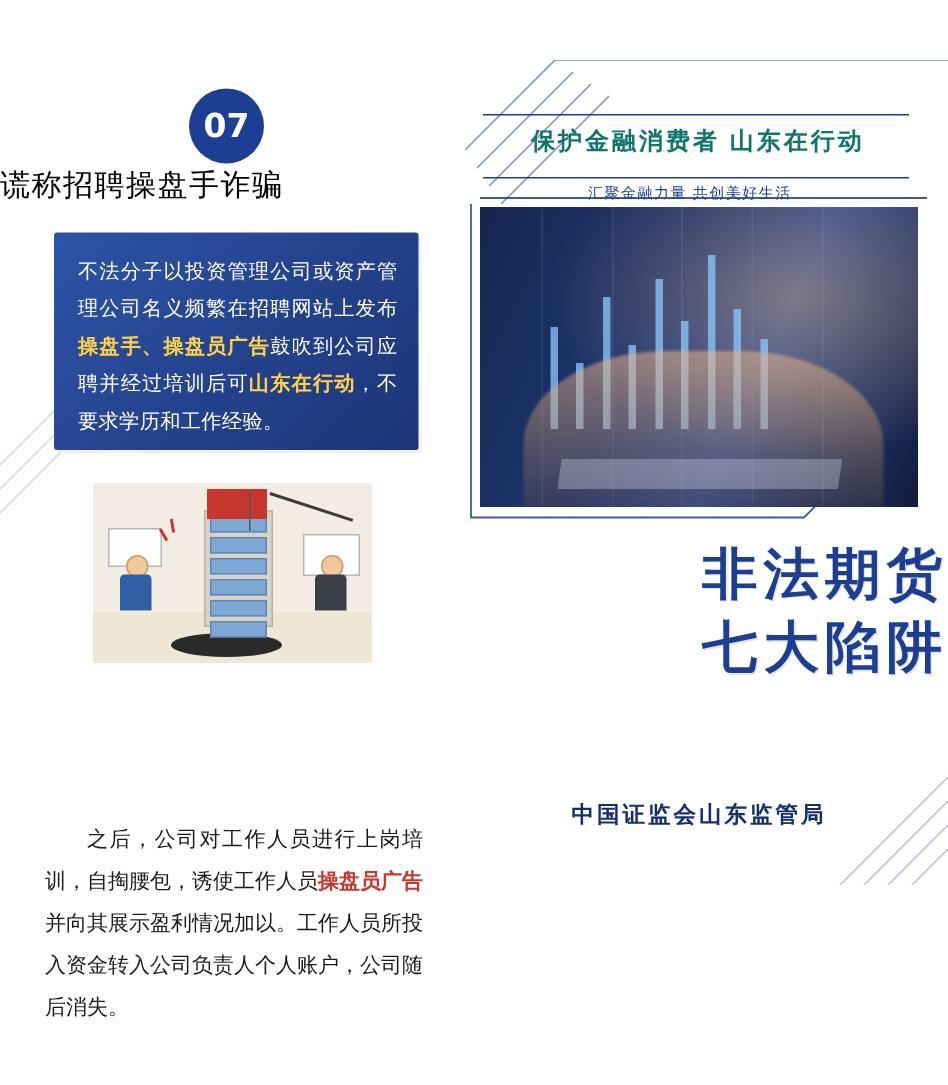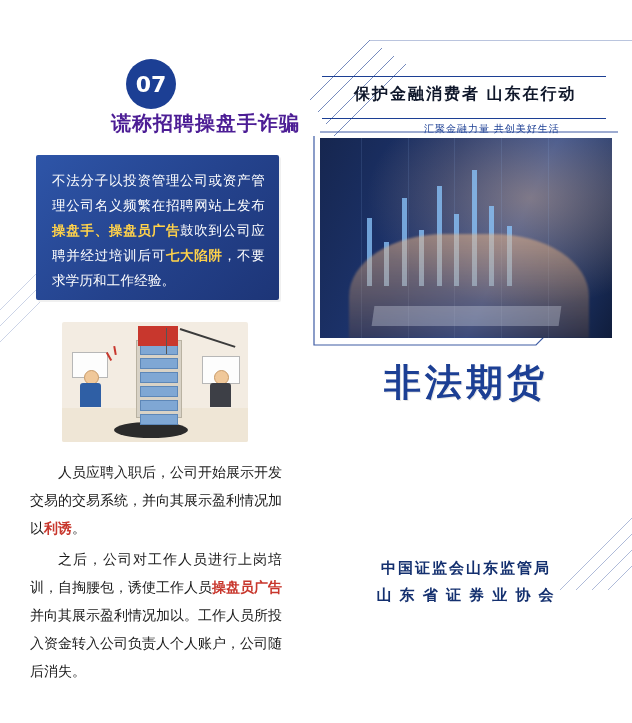--- a/index.html
+++ b/index.html
@@ -55,24 +55,24 @@
     justify-content: center;
     letter-spacing: 0px;
     font-family: "DejaVu Sans", sans-serif;
   }
 
   .left-title {
     position: absolute;
     left: 0;
     top: 110px;
     width: 300px;
-    text-align: right;
-    color: #4c1d95;
+    text-align: left;
+    color: #000000;
     font-size: 20px;
-    font-weight: bold;
+    font-weight: normal;
     letter-spacing: 1px;
   }
 
   .blue-box {
     position: absolute;
     left: 36px;
     top: 155px;
     width: 243px;
     height: 145px;
     background: linear-gradient(135deg, #2e55a8 0%, #24428c 55%, #1d3577 100%);
@@ -233,33 +233,32 @@
     width: 284px;
     height: 1px;
     background: #1c3f94;
   }
   .banner-line-top { top: 4px; }
   .banner-line-bottom { top: 46px; }
   .banner-main {
     position: absolute;
     left: 40px;
     top: 12px;
-    color: #0f172a;
+    color: #0f766e;
     font-size: 16px;
     font-weight: bold;
     letter-spacing: 2px;
   }
   .banner-sub {
     position: absolute;
     left: 78px;
     top: 50px;
     color: #1c3f94;
     font-size: 10px;
     letter-spacing: 1px;
-    margin-left: 32px;
   }
 
   .hero {
     position: absolute;
     left: 20px;
     top: 138px;
     width: 292px;
     height: 200px;
     overflow: hidden;
     background: linear-gradient(120deg, #1a2b5c 0%, #23407f 40%, #0f1c3d 100%);
@@ -297,41 +296,40 @@
     top: 0; bottom: 0;
     width: 1px;
     background: rgba(160,200,255,0.12);
   }
 
   .big-title {
     position: absolute;
     left: 0;
     top: 358px;
     width: 332px;
-    text-align: center;
+    text-align: right;
     color: #1c3f94;
     font-weight: bold;
     font-size: 37px;
     letter-spacing: 4px;
     line-height: 49px;
     text-shadow: 1px 1px 0 rgba(0,0,0,0.10);
   }
 
   .org-list {
     position: absolute;
     left: 0;
     top: 530px;
     width: 332px;
     text-align: center;
     color: #14306f;
     font-size: 15px;
     font-weight: bold;
     line-height: 27px;
     letter-spacing: 2px;
-    margin-top: 24px;
   }
   .org-list div { white-space: nowrap; }
 </style>
 </head>
 <body>
 
 <div class="page">
 
   <svg class="bg-diag" style="left:310px; top:40px; width:322px; height:120px;" viewBox="0 0 322 120">
     <g stroke="#1c3f94" stroke-width="1" opacity="0.6" fill="none">
@@ -367,21 +365,21 @@
   </svg>
 
   <div class="left-col">
 
     <div class="badge-circle">07</div>
 
     <div class="left-title">谎称招聘操盘手诈骗</div>
 
     <div class="blue-box">
       <div class="blue-box-inner">
-        <span>不法分子以投资管理公司或资产管理公司名义频繁在招聘网站上发布</span><span class="hl">操盘手、操盘员广告</span><span>鼓吹到公司应聘并经过培训后可</span><span class="hl">七大陷阱</span><span>，不要求学历和工作经验。</span>
+        <span>不法分子以投资管理公司或资产管理公司名义频繁在招聘网站上发布</span><span class="hl">操盘手、操盘员广告</span><span>鼓吹到公司应聘并经过培训后可</span><span class="hl">山东在行动</span><span>，不要求学历和工作经验。</span>
       </div>
     </div>
 
     <div class="illus">
       <div class="ground"></div>
       <div class="hole"></div>
       <div class="stack">
         <i></i>
           <i></i>
           <i></i>
@@ -399,25 +397,20 @@
       <div class="person left">
         <div class="head"></div>
           <div class="body"></div>
       </div>
       <div class="person right">
         <div class="head"></div>
           <div class="body"></div>
       </div>
     </div>
 
-    <div class="left-para p1">
-      <span class="indent">
-        <span>人员应聘入职后，公司开始展示开发交易的交易系统，并向其展示盈利情况加以</span><span class="red">利诱</span><span>。</span>
-      </span>
-    </div>
 
     <div class="left-para p2">
       <span class="indent">
         <span>之后，公司对工作人员进行上岗培训，自掏腰包，诱使工作人员</span><span class="red">操盘员广告</span><span>并向其展示盈利情况加以。工作人员所投入资金转入公司负责人个人账户，公司随后消失。</span>
       </span>
     </div>
   </div>
 
   <div class="right-col">
 
@@ -443,21 +436,21 @@
       <div class="bar" style="left:46%; height:36%;"></div>
       <div class="bar" style="left:52%; height:58%;"></div>
       <div class="bar" style="left:58%; height:40%;"></div>
       <div class="bar" style="left:64%; height:30%;"></div>
       <div class="hands"></div>
       <div class="laptop"></div>
     </div>
 
     <div class="big-title">
       <div>非法期货</div>
+      <div>七大陷阱</div>
     </div>
 
     <div class="org-list">
       <div>中国证监会山东监管局</div>
-      <div>山 东 省 证 券 业 协 会</div>
     </div>
   </div>
 
 </div>
 
 </body></html>

